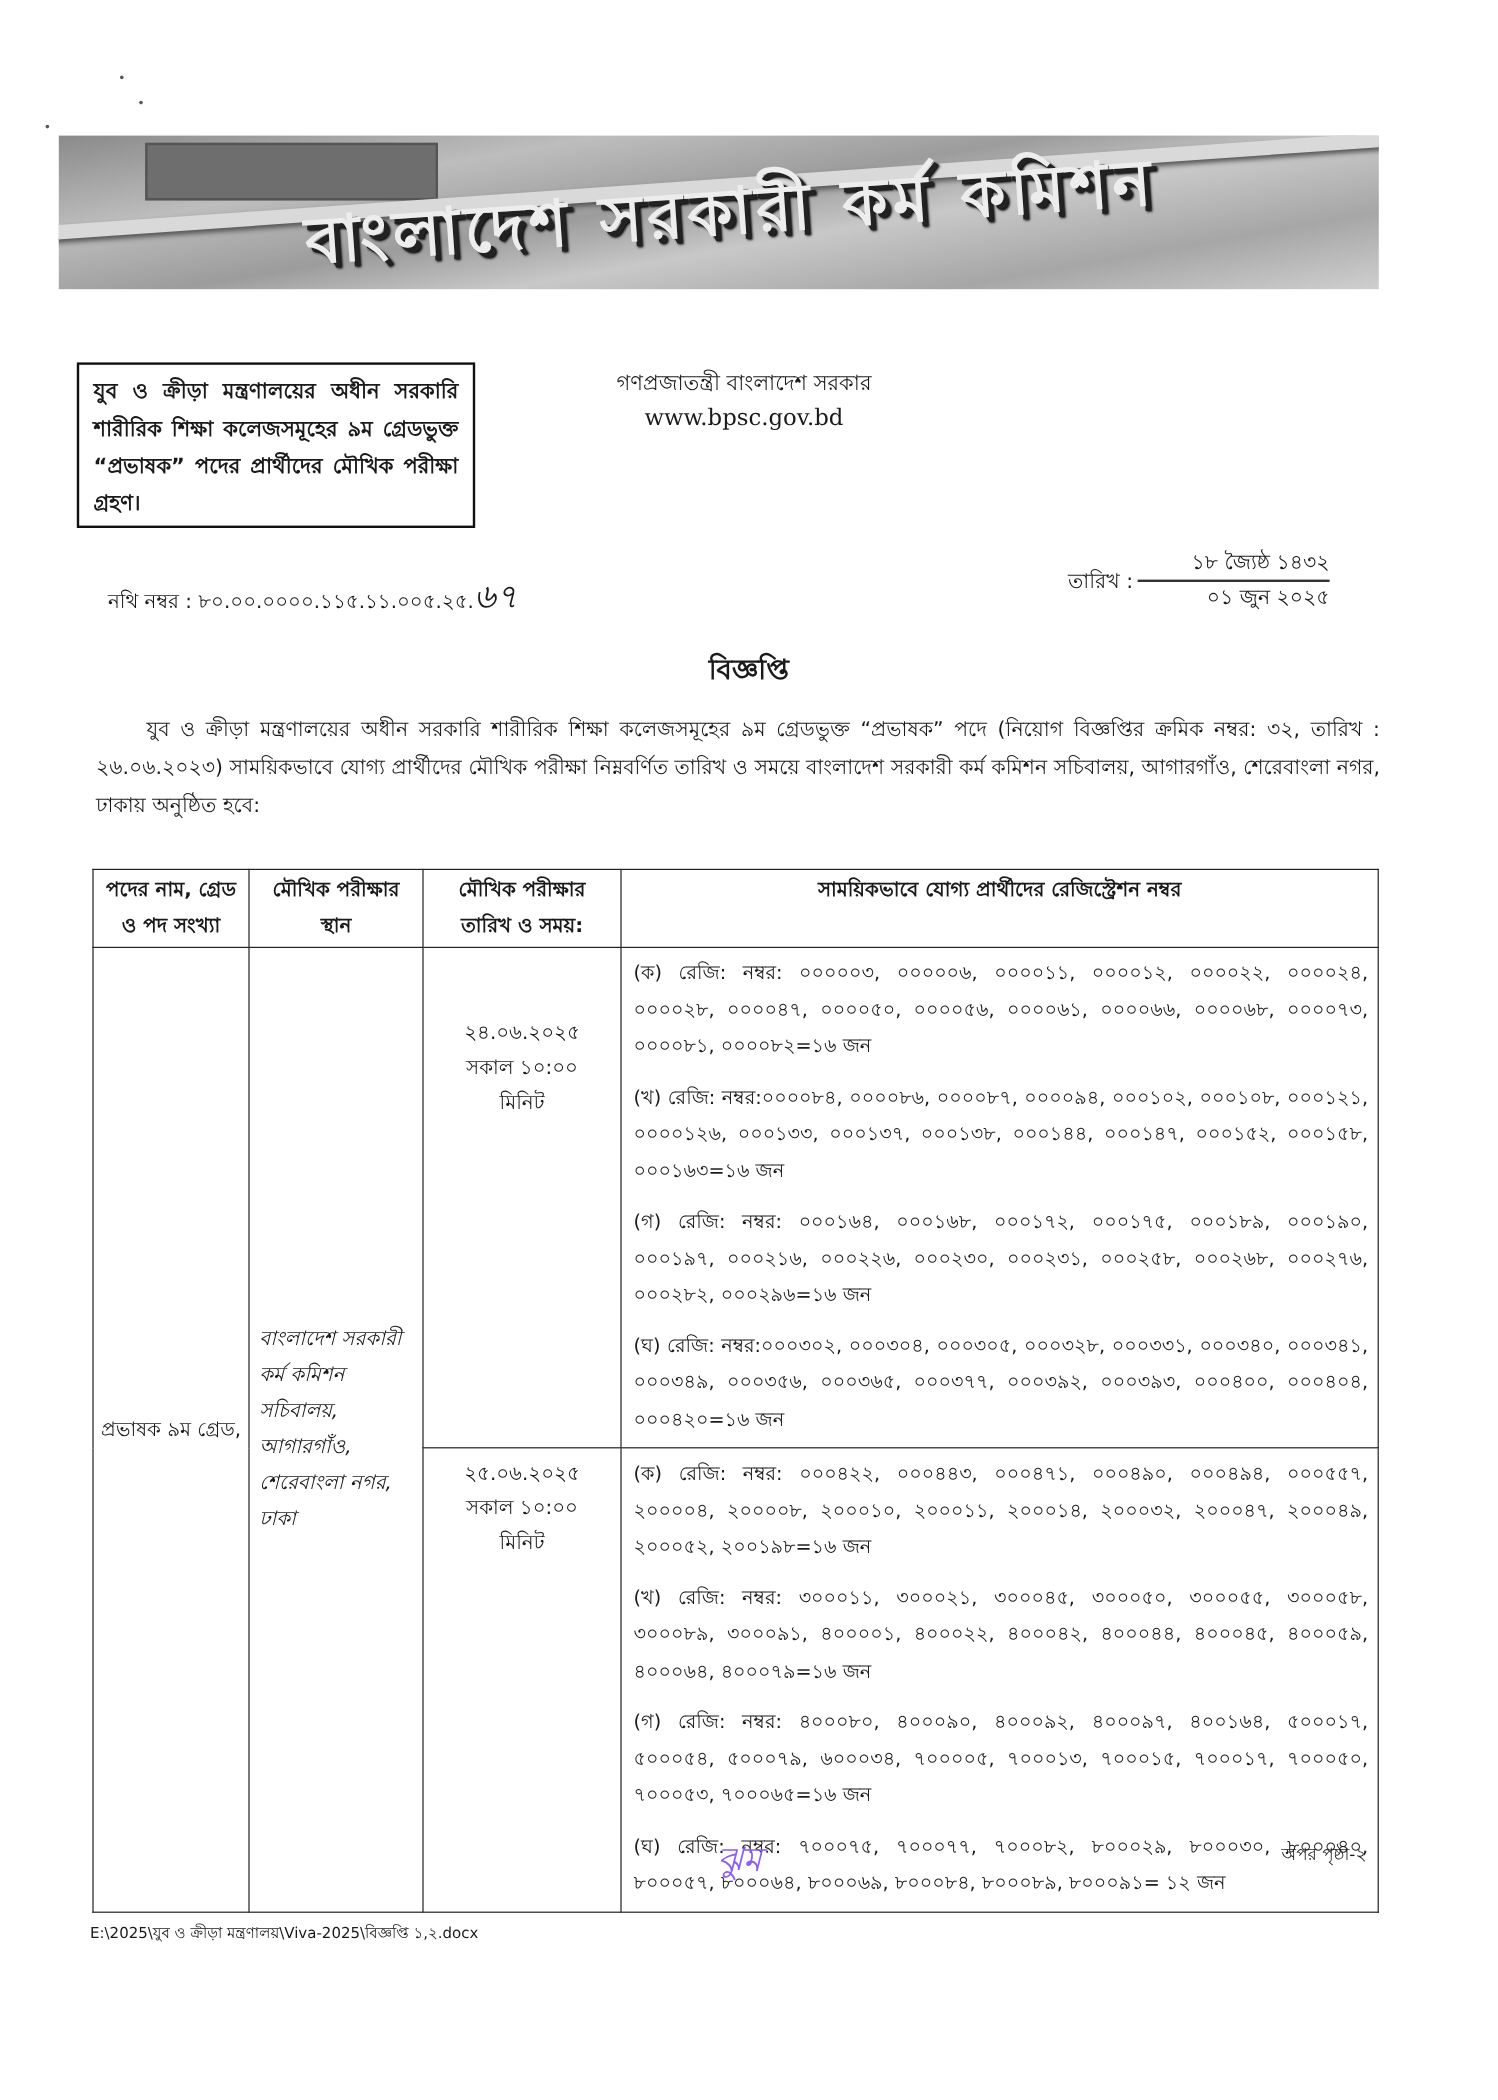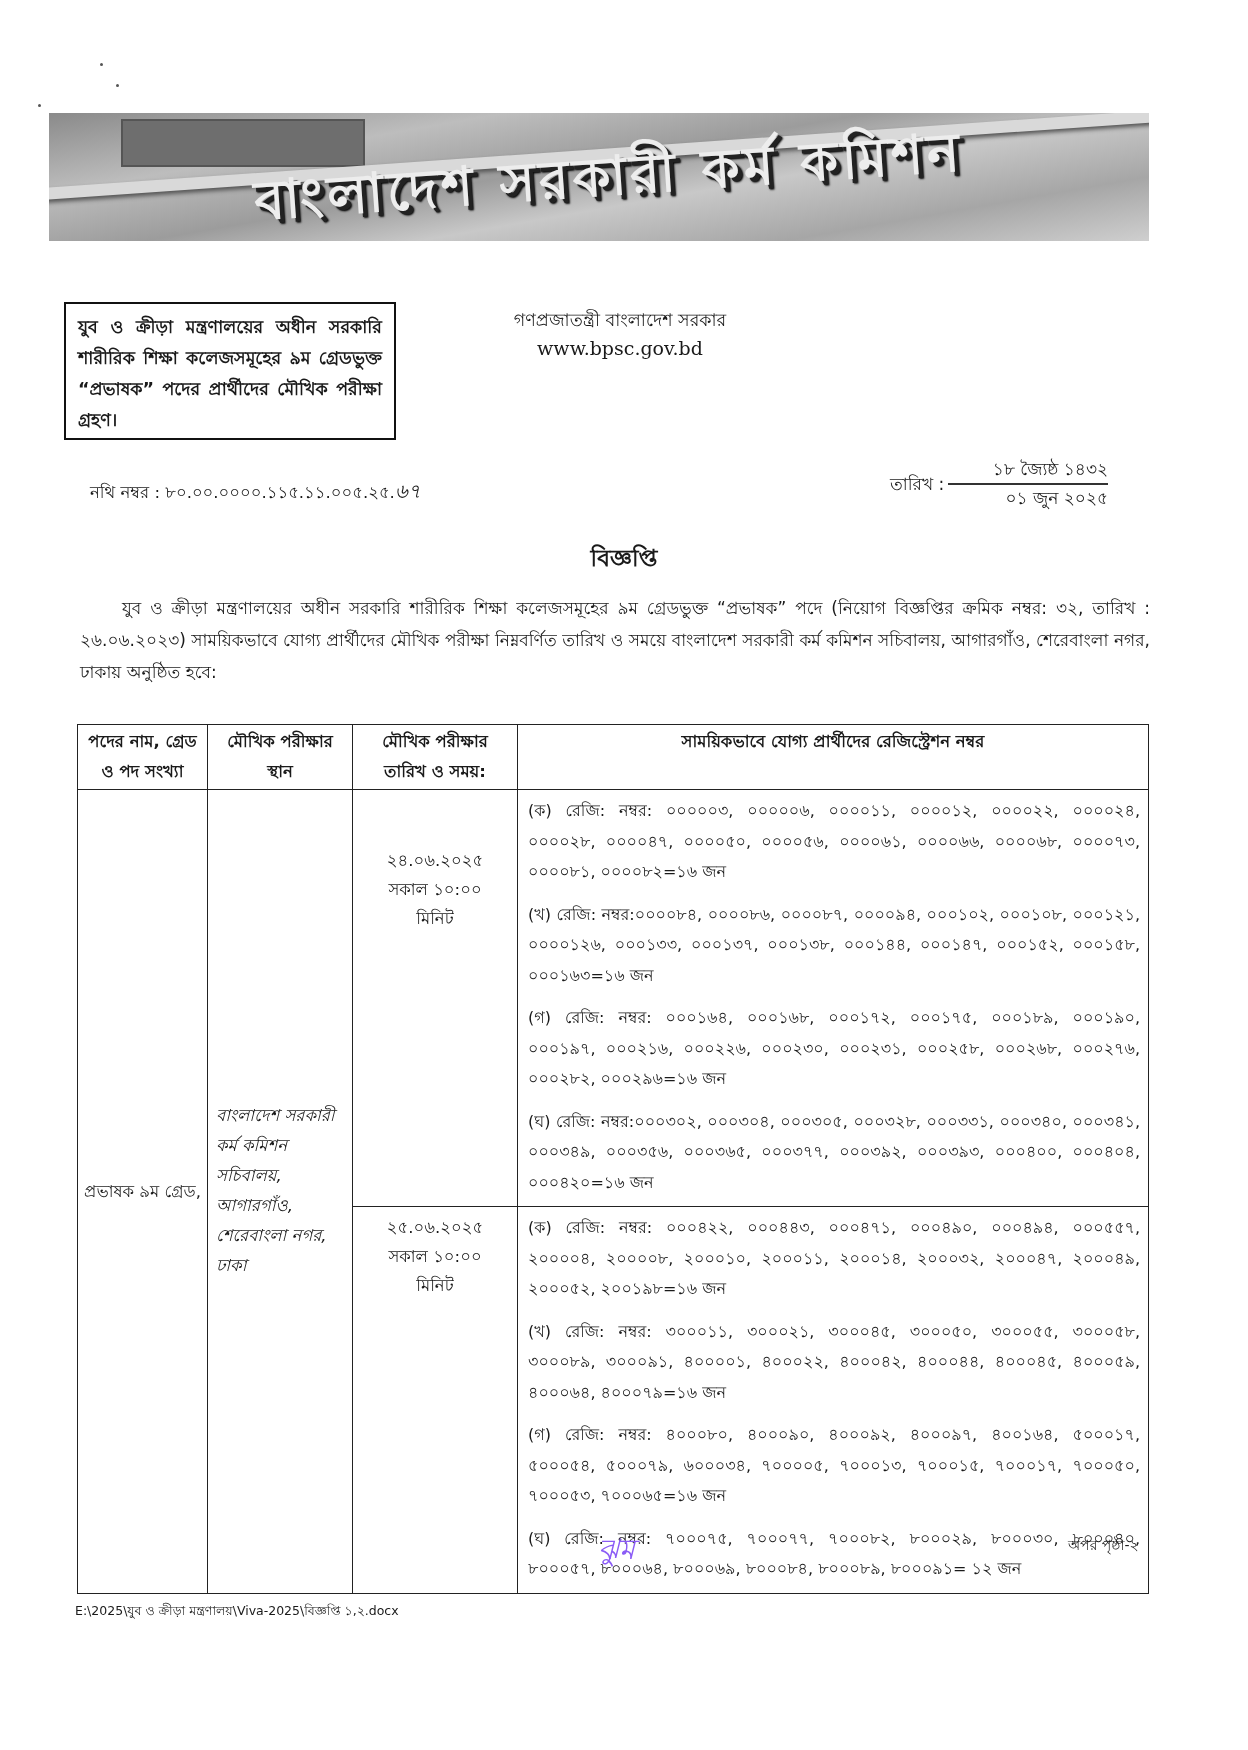--- a/index.html
+++ b/index.html
@@ -31,21 +31,21 @@
     position: absolute; left: 64px; top: 302px; width: 332px; height: 138px;
     border: 2px solid #111; padding: 8px 12px; box-sizing: border-box;
     font-weight: bold; font-size: 17.5px; line-height: 31px; text-align: justify;
   }
   .header-block {
     position: absolute; left: 430px; top: 306px; width: 380px; text-align: center;
     font-size: 17.5px; line-height: 28px;
   }
   .header-block .url { font-family: "DejaVu Serif", serif; font-size: 19px; }
   .file-no { position: absolute; left: 90px; top: 476px; font-size: 16.5px; }
-  .file-no .hand { font-family: "DejaVu Serif", serif; font-size: 20px; font-style: italic; }
+  .file-no .hand { font-family: "DejaVu Serif", serif; font-size: 28px; font-style: italic; }
   .date-block { position: absolute; left: 890px; top: 457px; width: 220px; height: 58px; }
   .date-block .lbl { position: absolute; left: 0; top: 14px; font-size: 17px; }
   .date-block .frac { position: absolute; left: 58px; top: 0; width: 160px; text-align: right; font-size: 17px; }
   .date-block .frac .top { display: block; padding-bottom: 2px; border-bottom: 2px solid #333; line-height: 24px; }
   .date-block .frac .bot { display: block; line-height: 26px; }
   .notice-title {
     position: absolute; left: 0; width: 1248px; top: 540px; text-align: center;
     font-weight: bold; font-size: 23px;
   }
   .intro {

